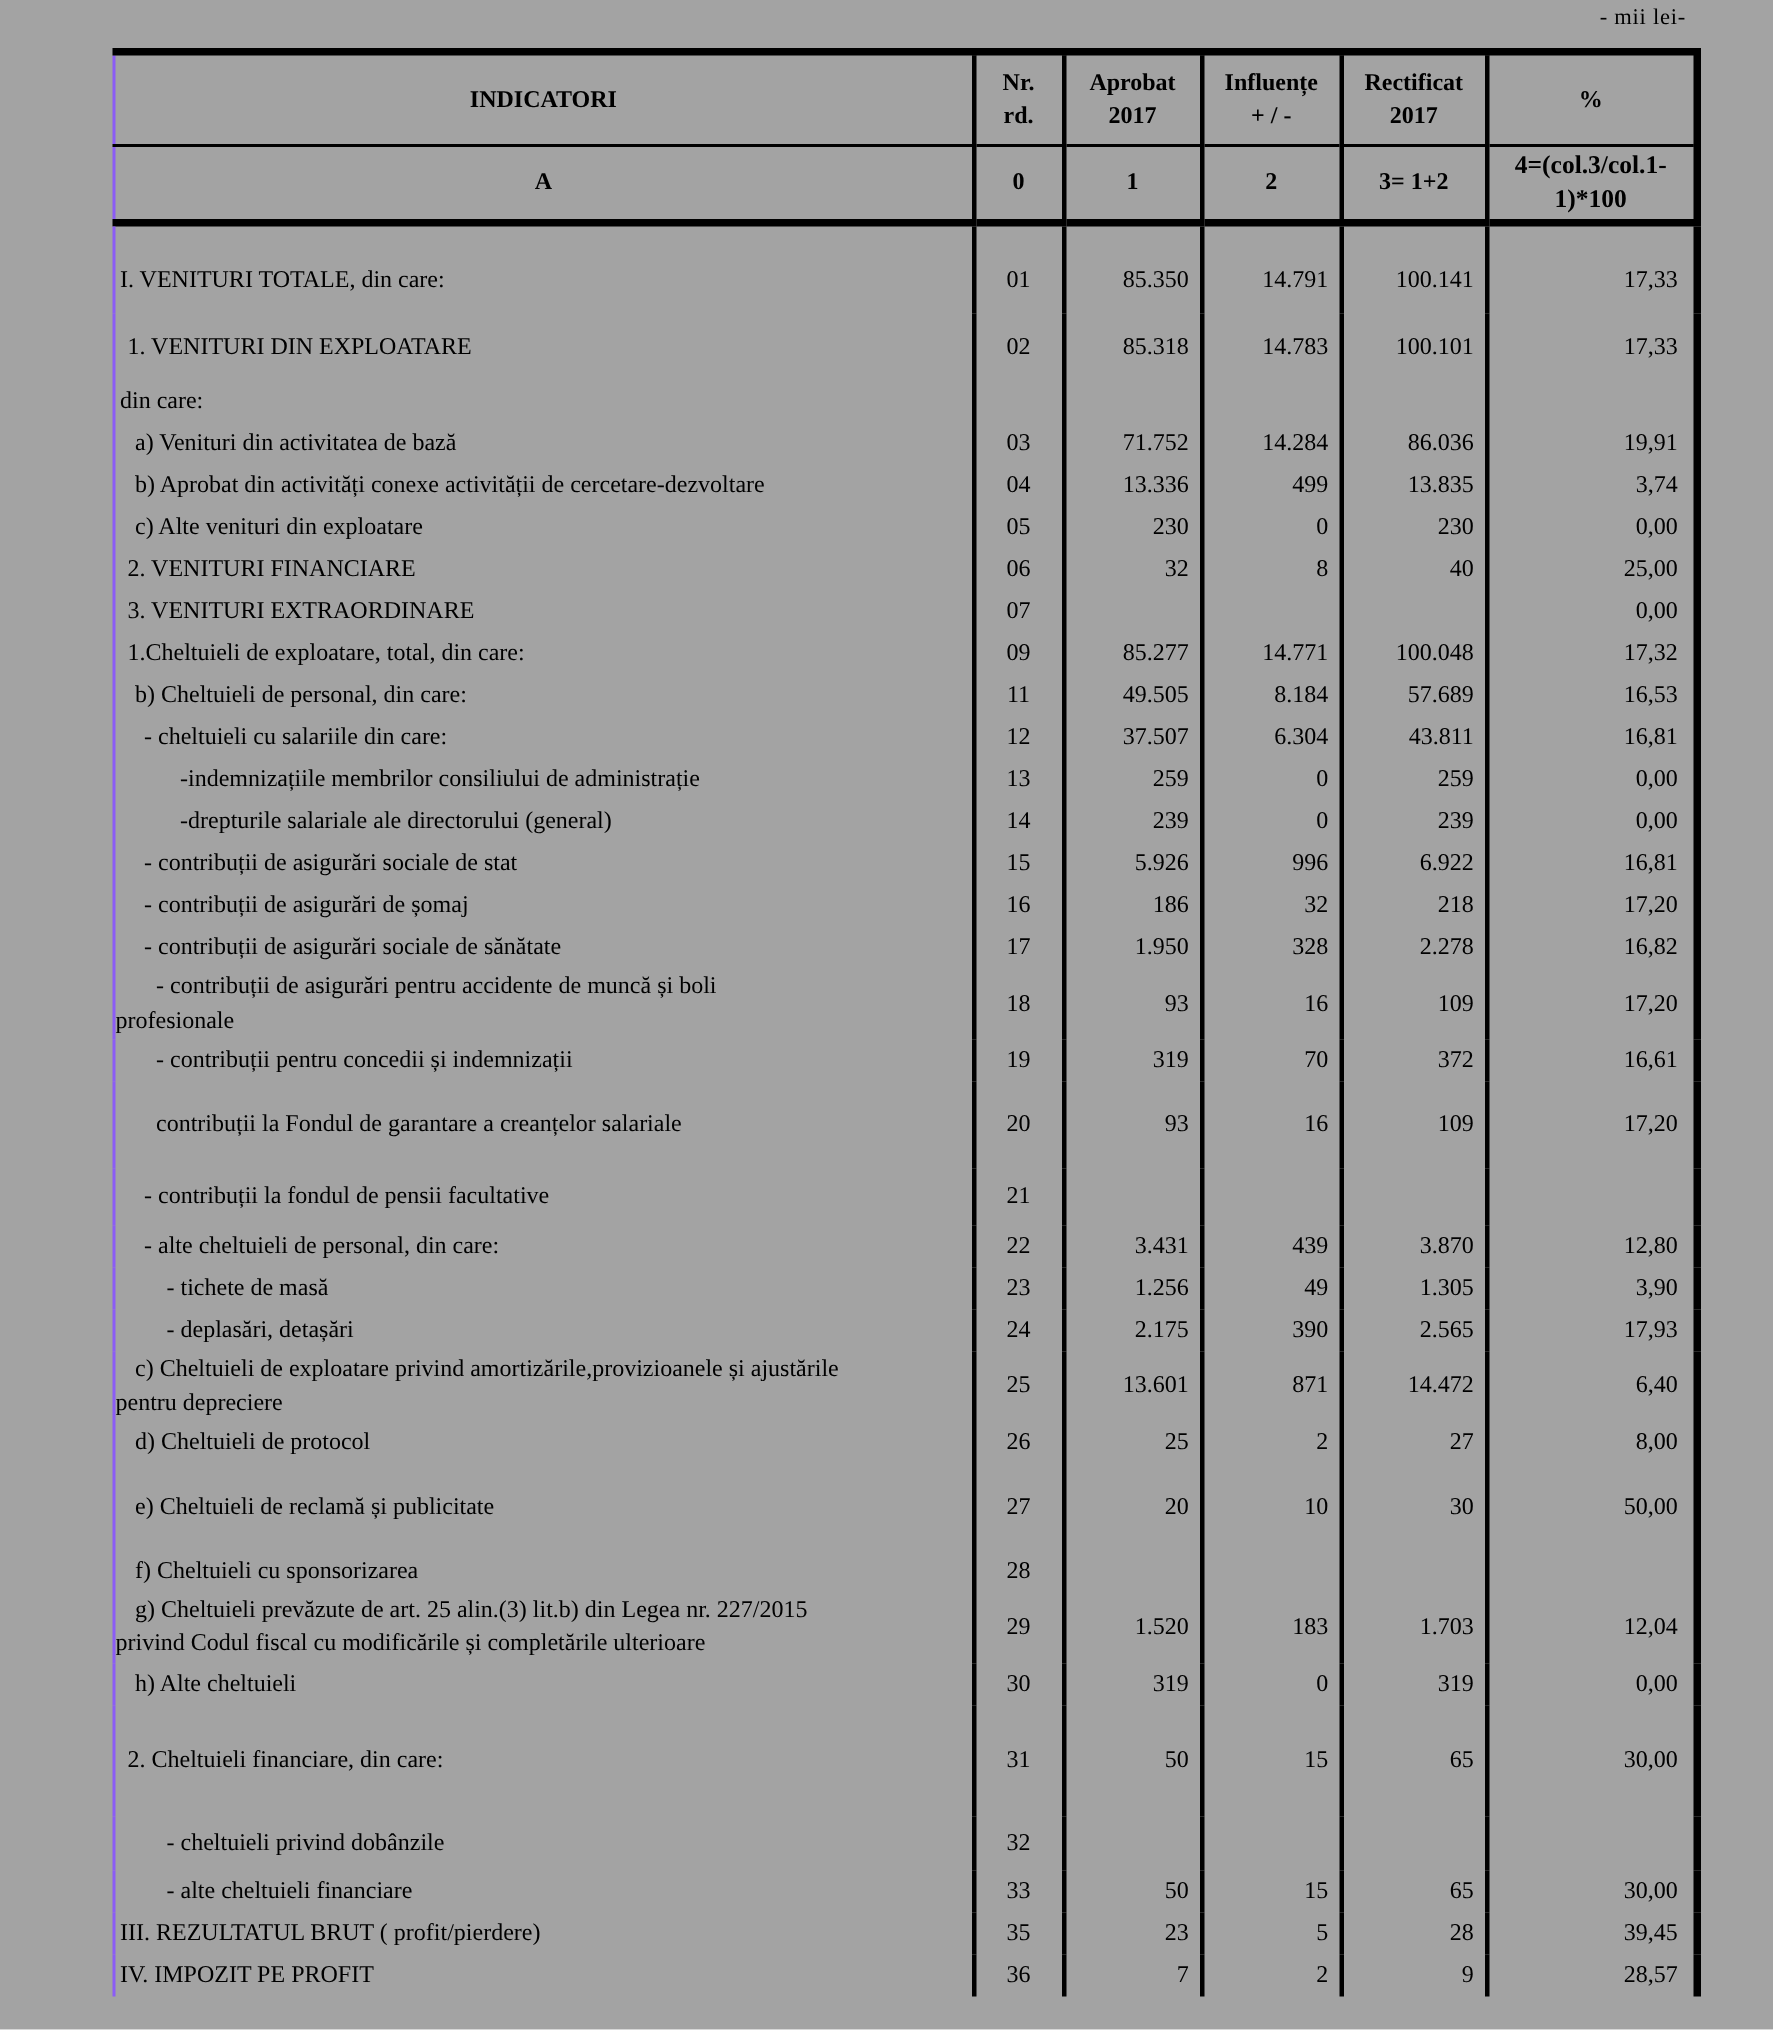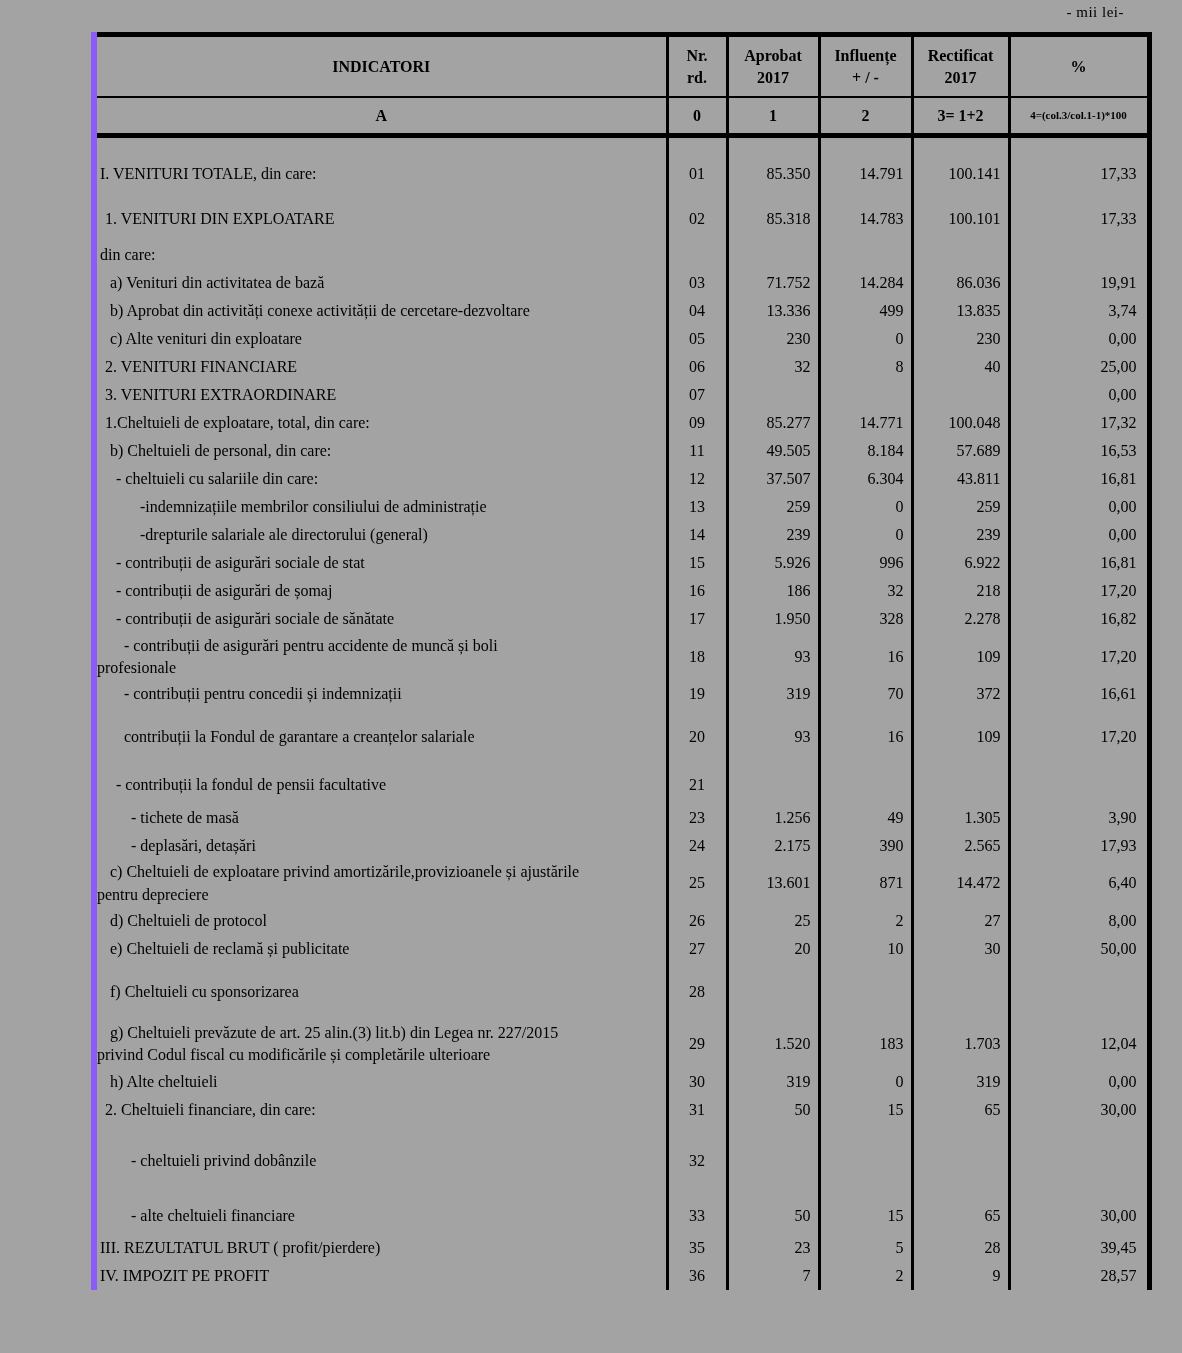--- a/index.html
+++ b/index.html
@@ -25,24 +25,23 @@
   }
   table.budget-table {
     position: absolute;
     left: 75px;
     top: 32px;
     width: 1055px;
     border-collapse: collapse;
     table-layout: fixed;
   }
   table.budget-table {
-    border-left: 6px solid #8b5cf6;
+    border-left: 2px solid #8b5cf6;
     border-right: 5px solid #000;
     border-top: 5px solid #000;
-    margin-left: 16px;
   }
   .budget-table th, .budget-table td {
     border-left: 3px solid #000;
     overflow: hidden;
   }
   .budget-table th:first-child, .budget-table td:first-child {
     border-left: none;
   }
   thead th {
     font-weight: bold;
@@ -54,21 +53,21 @@
   }
   thead tr.head-main th {
     height: 57px;
     border-bottom: 2px solid #000;
   }
   thead tr.head-index th {
     height: 33px;
     border-bottom: 5px solid #000;
   }
   thead th.formula-cell {
-    font-size: 11px;
+    font-size: 17px;
     letter-spacing: 0px;
   }
   tbody tr { height: 28px; }
   tbody tr.spacer-row { height: 16px; }
   tbody tr:nth-child(2), tbody tr:nth-child(3) { height: 45px; }
   tbody tr:nth-child(20) { height: 58px; }
   tbody tr:nth-child(21) { height: 38px; }
   tbody tr:nth-child(27) { height: 58px; }
   tbody tr:nth-child(31) { height: 74px; }
   tbody tr:nth-child(32) { height: 36px; }
@@ -296,20 +295,28 @@
         </tr>
         <tr>
           <td class="c-label i3">- contribuții la fondul de pensii facultative</td>
           <td class="c-nr">21</td>
           <td class="c-num"></td>
           <td class="c-num"></td>
           <td class="c-num"></td>
           <td class="c-num c-pct"></td>
         </tr>
         <tr>
+          <td class="c-label i3">- alte cheltuieli de personal, din care:</td>
+          <td class="c-nr">22</td>
+          <td class="c-num">3.431</td>
+          <td class="c-num">439</td>
+          <td class="c-num">3.870</td>
+          <td class="c-num c-pct">12,80</td>
+        </tr>
+        <tr>
           <td class="c-label i5">- tichete de masă</td>
           <td class="c-nr">23</td>
           <td class="c-num">1.256</td>
           <td class="c-num">49</td>
           <td class="c-num">1.305</td>
           <td class="c-num c-pct">3,90</td>
         </tr>
         <tr>
           <td class="c-label i5">- deplasări, detașări</td>
           <td class="c-nr">24</td>

